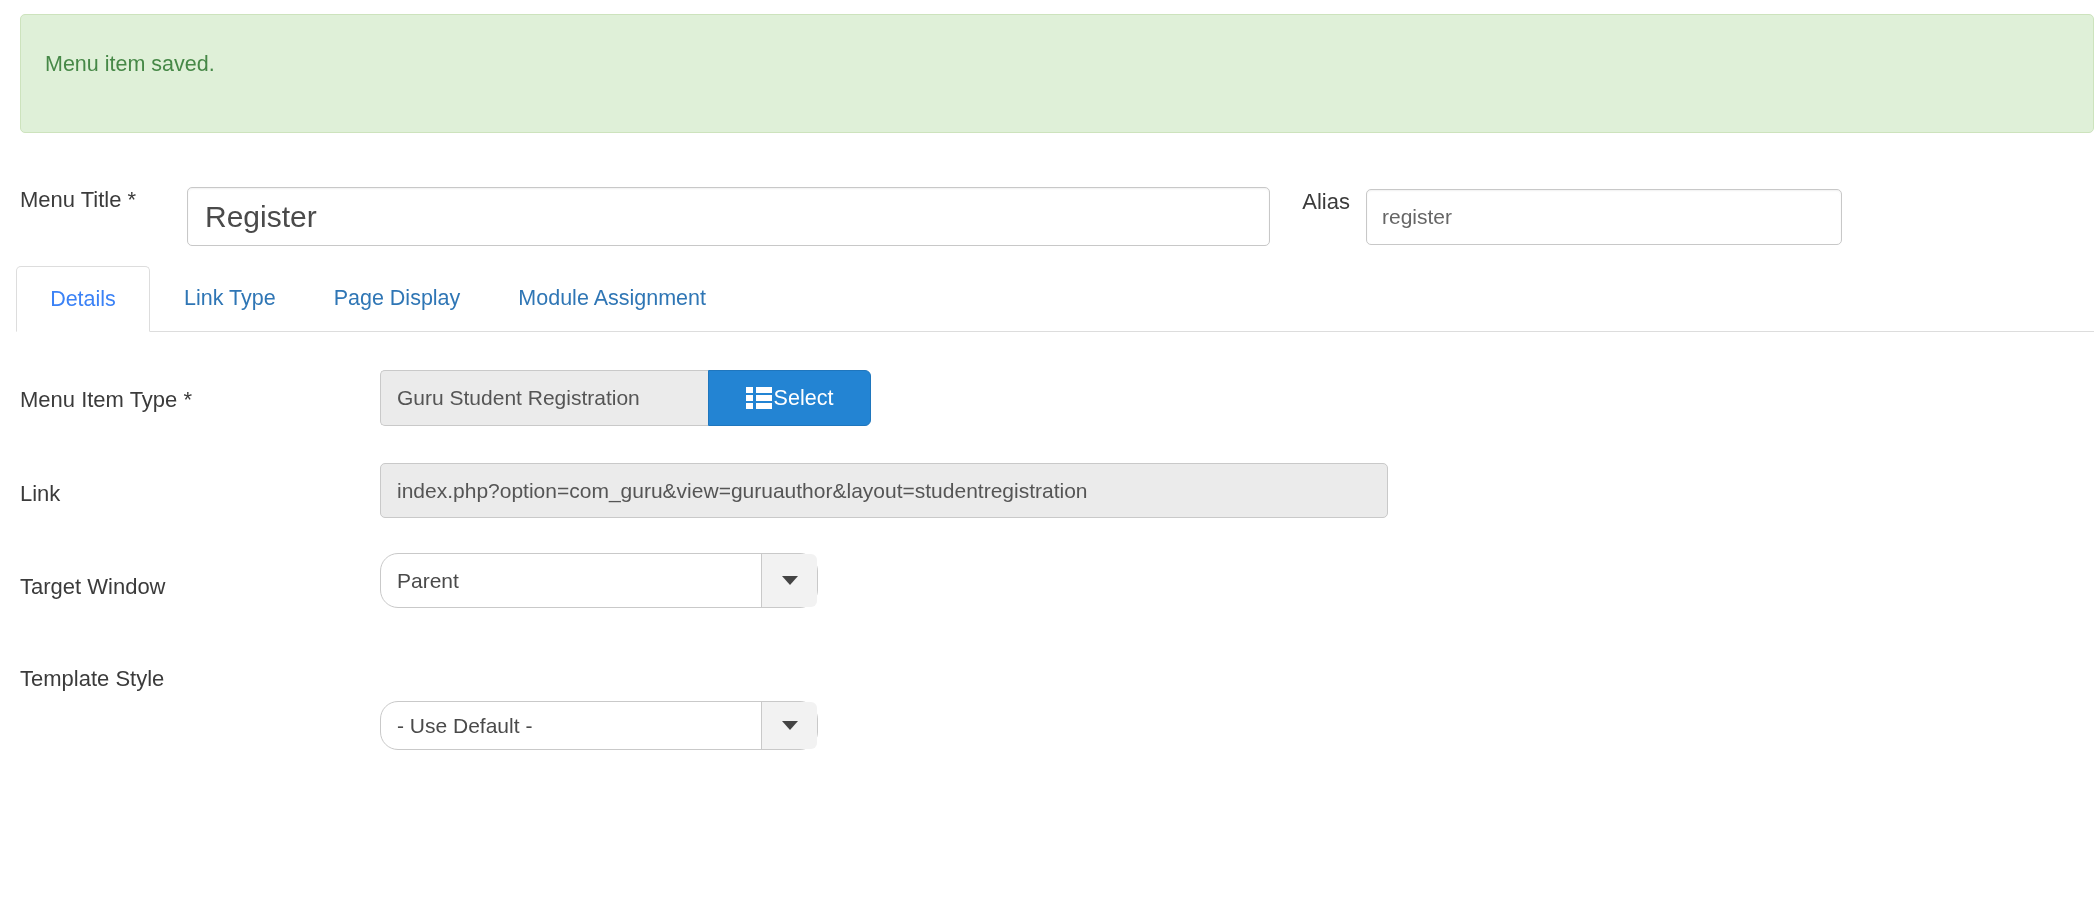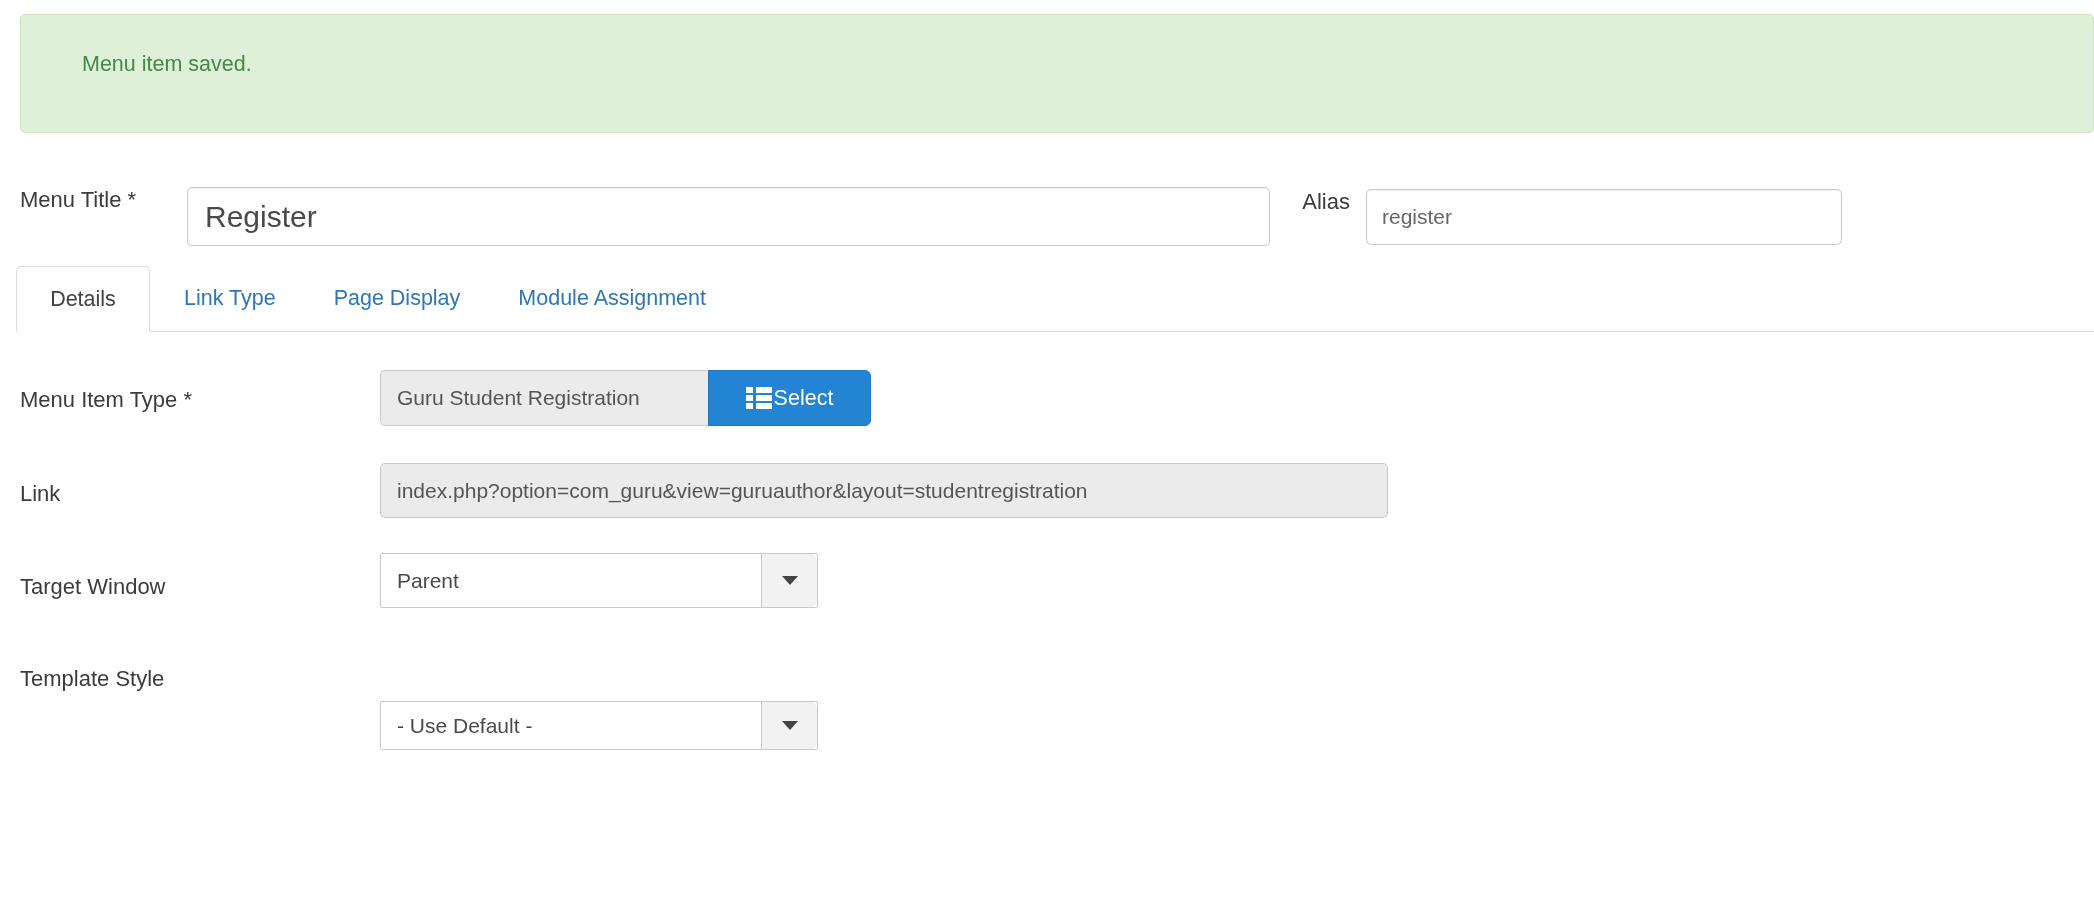--- a/index.html
+++ b/index.html
@@ -21,21 +21,20 @@
     border-radius: 5px;
     padding: 20px 24px;
   }
   .alert-title {
     font-size: 25px; font-weight: bold; color: #356635;
     margin-top: 2px;
   }
   .alert-body {
     font-size: 21.5px; color: #468847;
     margin-top: 17px;
-    margin-left: 37px;
   }
 
   
   .field-label { font-size: 22px; color: #3b3b3b; white-space: nowrap; }
 
   .input-base {
     border: 1px solid #c8c8c8;
     border-radius: 5px;
     background: #ffffff;
     box-shadow: inset 0 1px 2px rgba(0,0,0,0.06);
@@ -58,21 +57,21 @@
     font-size: 21.5px;
     white-space: nowrap;
   }
   .tab.active {
     width: 134px;
     background: #fff;
     border: 1px solid #ddd;
     border-bottom: 1px solid #fff;
     border-radius: 5px 5px 0 0;
     margin-bottom: -1px;
-    color: #404040;
+    color: #3b82f6;
   }
   .tab.link {
     color: #2f76b5;
     padding: 0 24px;
     margin-left: 10px;
     cursor: pointer;
   }
 
   
   .readonly-box {
@@ -93,21 +92,21 @@
     color: #fff;
     font-size: 21.5px;
     display: flex; align-items: center; justify-content: center;
     gap: 2px;
     cursor: pointer;
   }
 
   .select-box {
     background: #fff;
     border: 1px solid #c9c9c9;
-    border-radius: 2px;
+    border-radius: 18px;
     display: flex; align-items: center;
     position: relative;
     cursor: pointer;
   }
   .select-value {
     font-size: 21px; color: #4a4a4a;
     padding-left: 16px;
     flex: 1;
     white-space: nowrap;
   }

